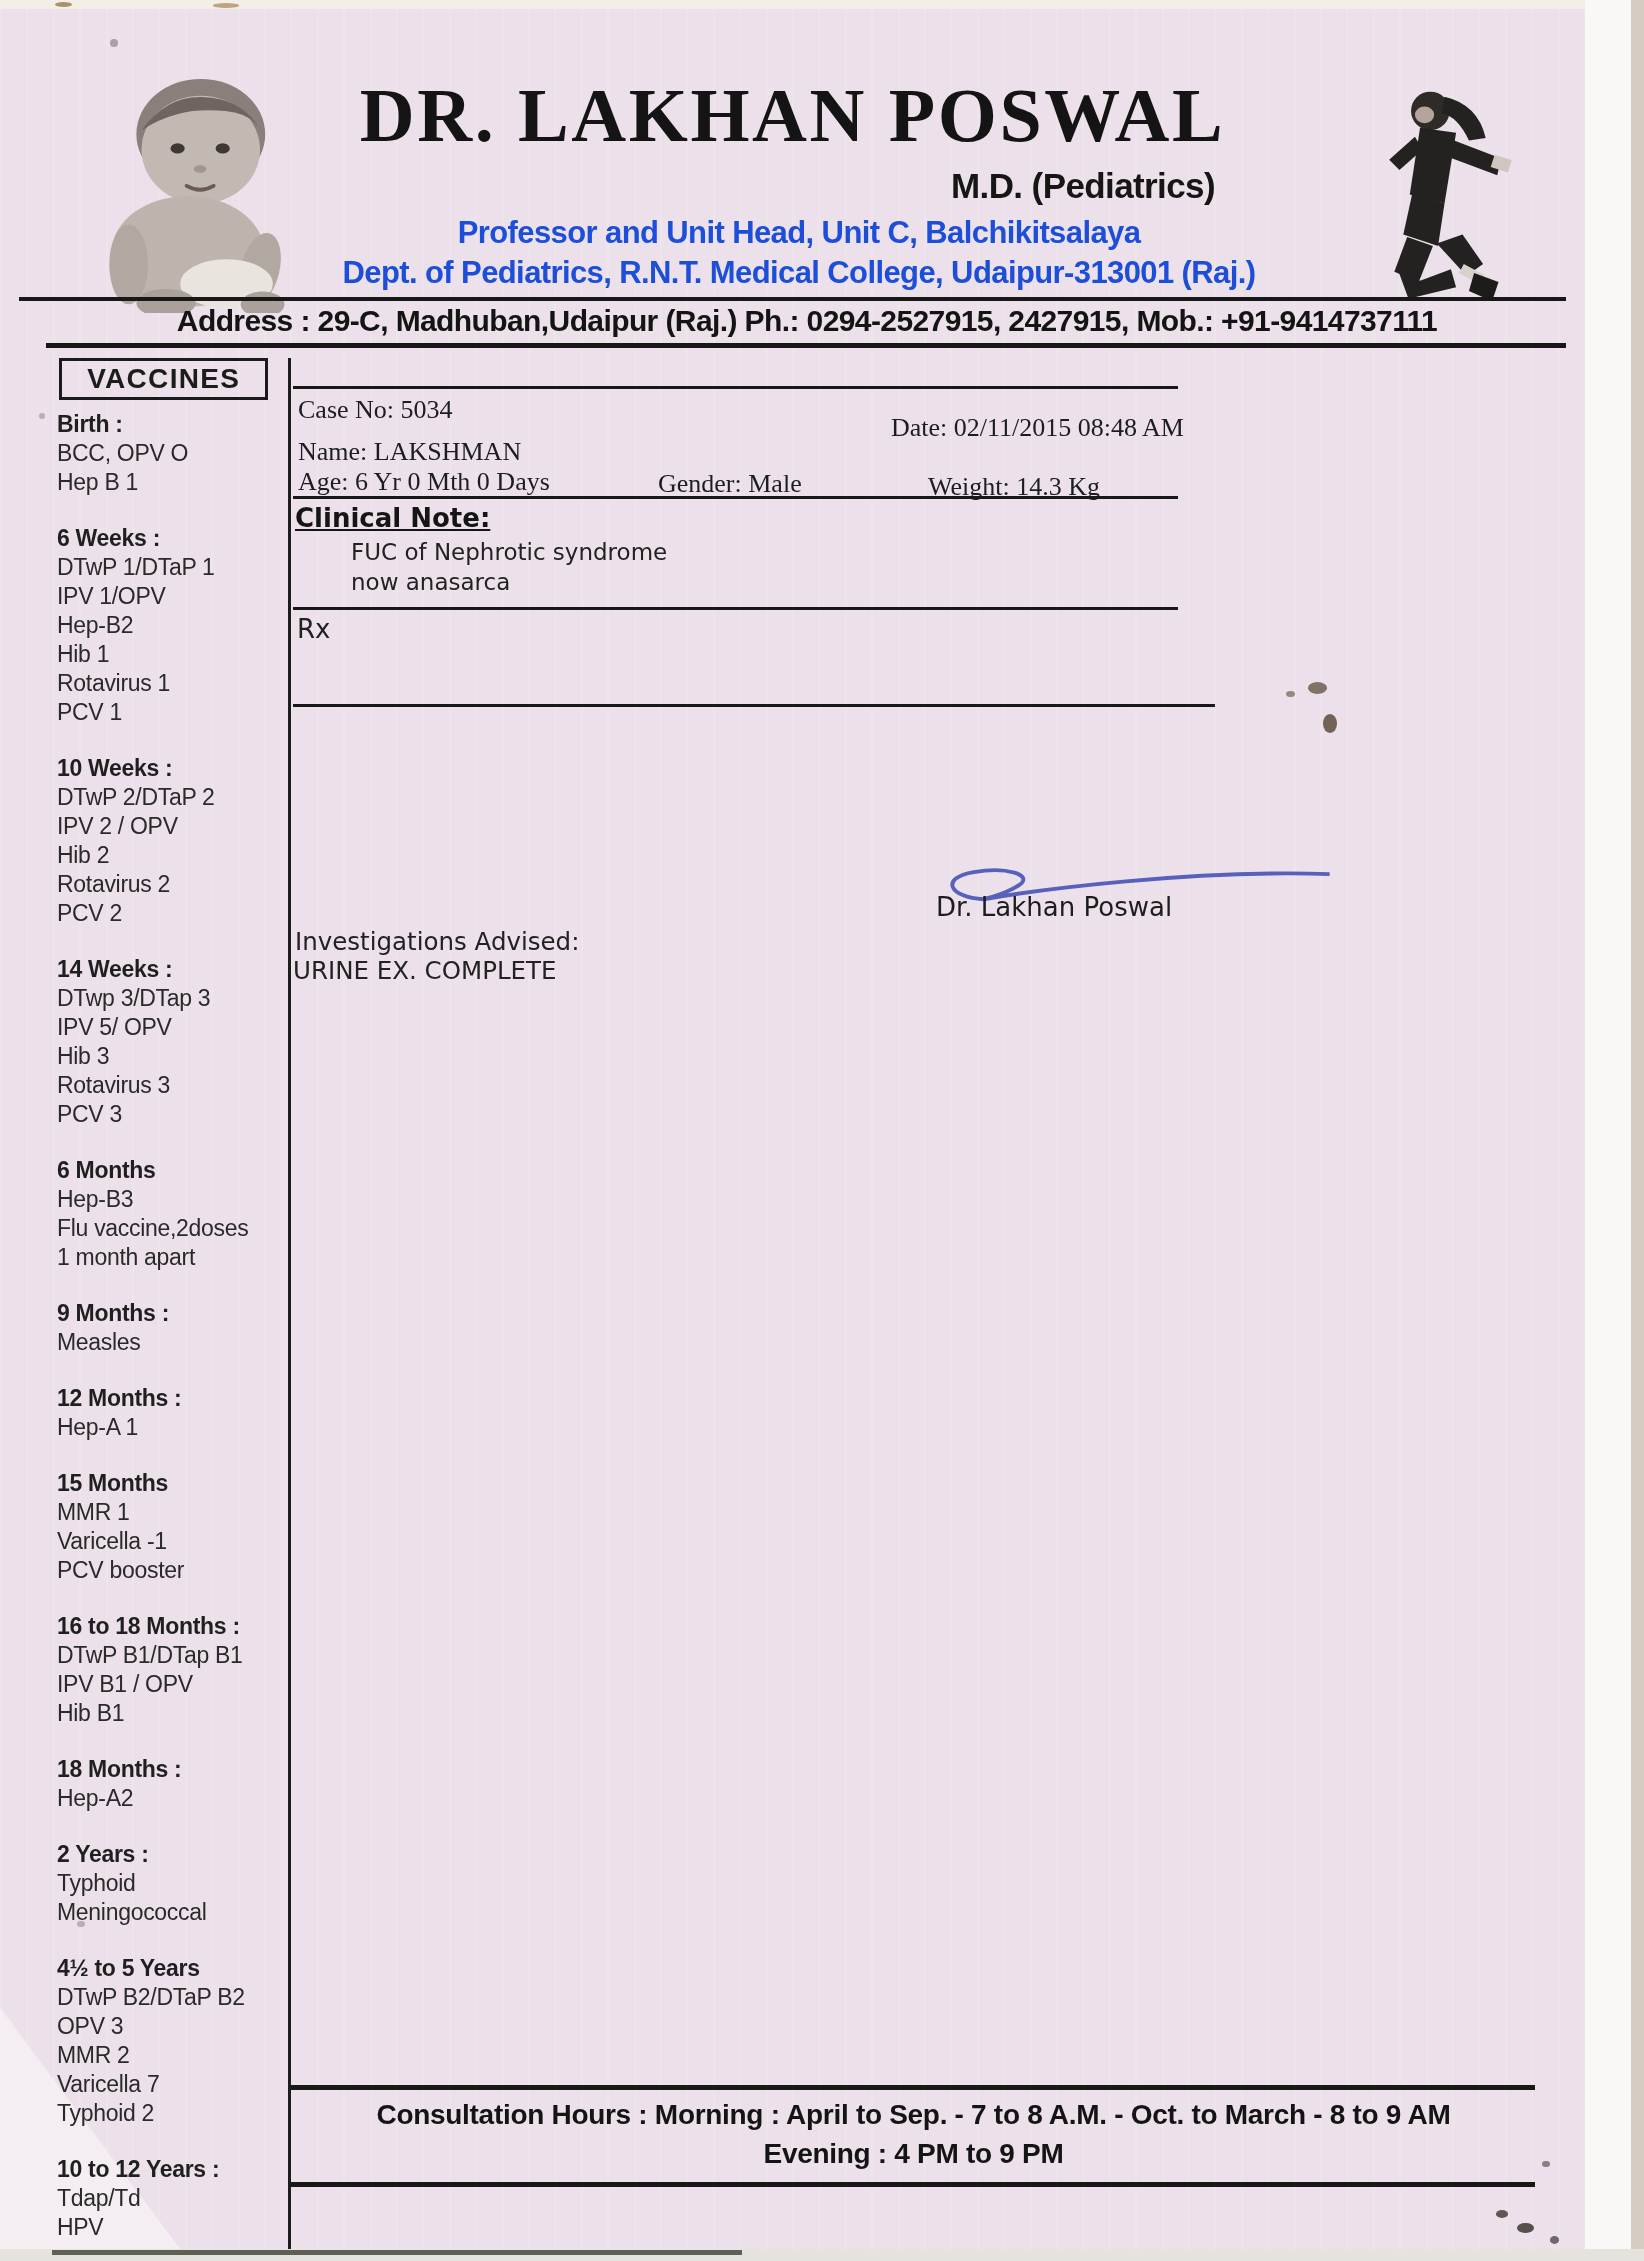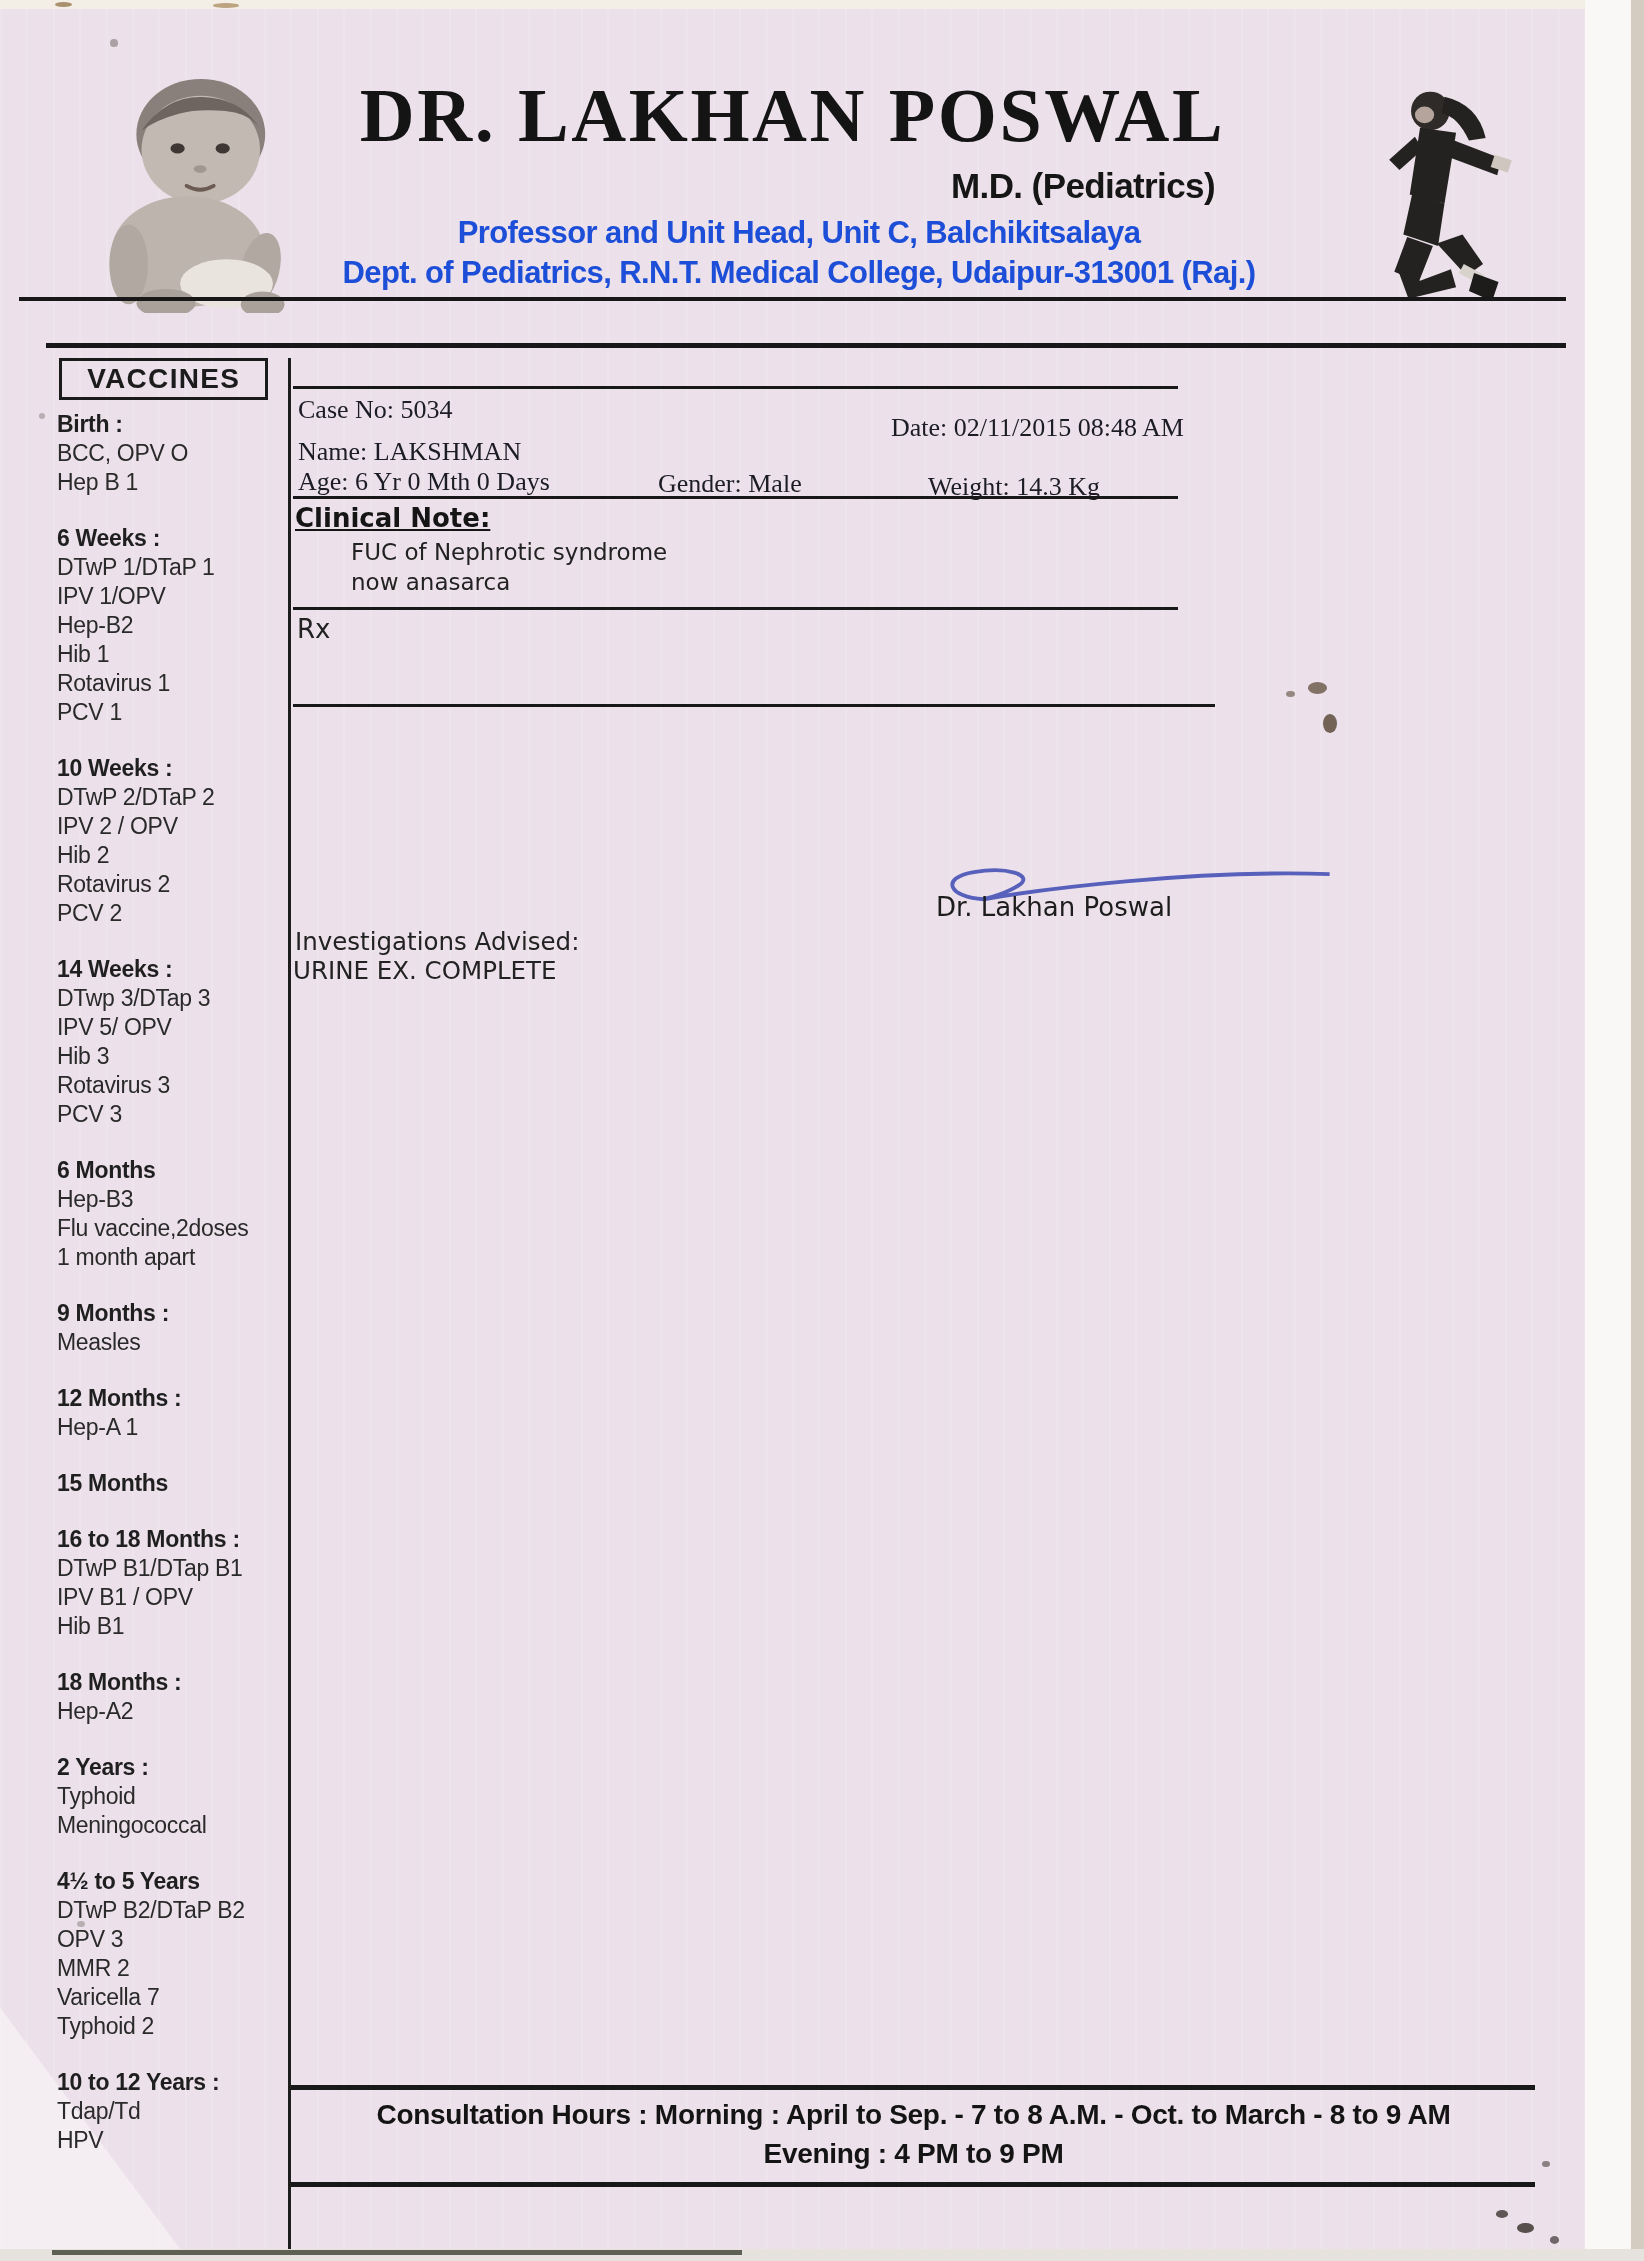--- a/index.html
+++ b/index.html
@@ -87,20 +87,21 @@
       <path d="M196,304 L234,318 L224,348 L188,332Z" fill="#1e1c1a"></path>
     </svg>
   </div>
 
   <div class="abs doc-name">DR. LAKHAN POSWAL</div>
   <div class="abs degree">M.D. (Pediatrics)</div>
   <div class="abs hdr-line prof">Professor and Unit Head, Unit C, Balchikitsalaya</div>
   <div class="abs hdr-line dept">Dept. of Pediatrics, R.N.T. Medical College, Udaipur-313001 (Raj.)</div>
 
   <div class="abs rule" style="left:19.3px;top:297px;width:1547px;height:3.9px;"></div>
+  <div class="abs address">Address : 29-C, Madhuban,Udaipur (Raj.) Ph.: 0294-2527915, 2427915, Mob.: +91-9414737111</div>
   <div class="abs rule" style="left:46px;top:343px;width:1520px;height:4.5px;"></div>
 
   <div class="abs vaccines-box">VACCINES</div>
   <div class="abs vax-list">
 
       <div class="vax-group">
         <div class="vax-title">Birth :</div>
         <div>
 
             <div>BCC, OPV O</div>
@@ -182,20 +183,28 @@
       <div class="vax-group">
         <div class="vax-title">12 Months :</div>
         <div>
 
             <div>Hep-A 1</div>
           </div>
       </div>
 
       <div class="vax-group">
         <div class="vax-title">15 Months</div>
+        <div>
+
+            <div>MMR 1</div>
+
+            <div>Varicella -1</div>
+
+            <div>PCV booster</div>
+          </div>
       </div>
 
       <div class="vax-group">
         <div class="vax-title">16 to 18 Months :</div>
         <div>
 
             <div>DTwP B1/DTap B1</div>
 
             <div>IPV B1 / OPV</div>
 

